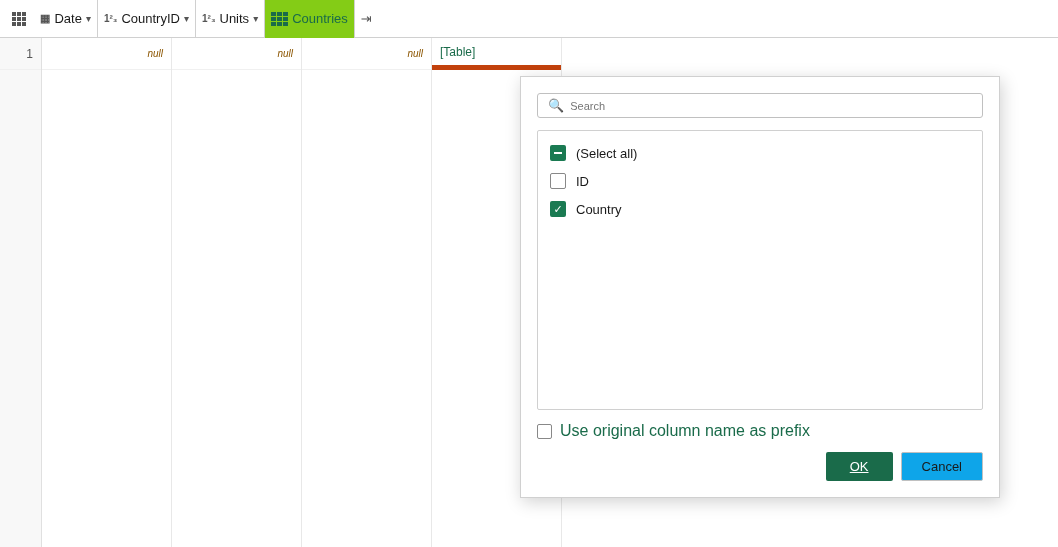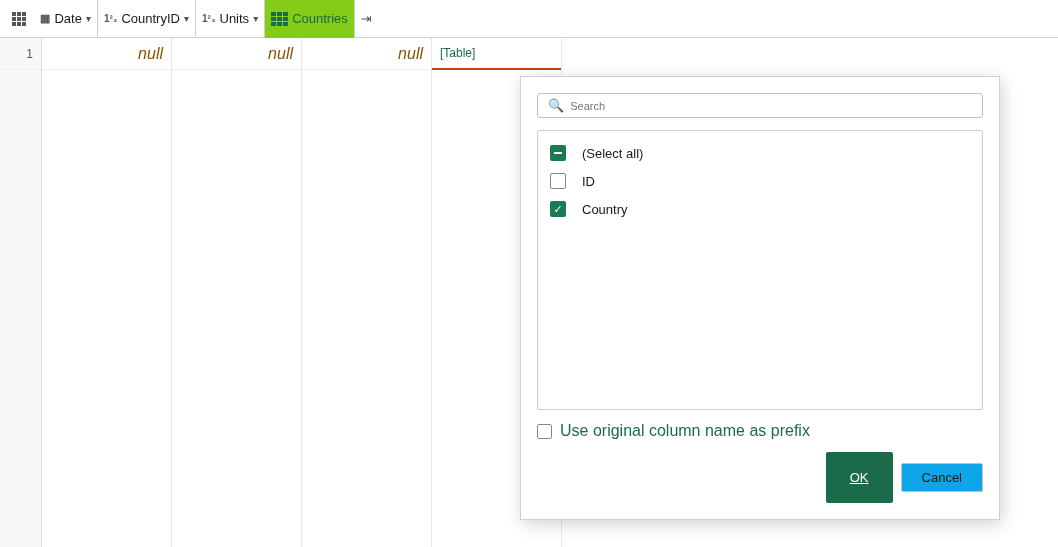--- a/index.html
+++ b/index.html
@@ -118,35 +118,35 @@
       border-right: 1px solid #e8e8e8;
       min-width: 120px;
     }
 
     .data-cell {
       display: flex;
       align-items: center;
       justify-content: flex-end;
       padding-right: 8px;
       height: 32px;
-      font-size: 16px;
+      font-size: 10px;
       color: #8b5500;
       border-bottom: 1px solid #f0f0f0;
       font-style: italic;
     }
 
     .data-cell-link {
       display: flex;
       align-items: center;
       justify-content: flex-start;
       padding-left: 8px;
       height: 32px;
       font-size: 12px;
       color: #1a6b4a;
-      border-bottom: 2px solid #c2410c;
+      border-bottom: 5px solid #c2410c;
     }
 
     
     .dialog-overlay {
       position: absolute;
       top: 38px;
       left: 520px;
       width: 480px;
       background: #ffffff;
       border: 1px solid #d0d0d0;
@@ -187,21 +187,21 @@
       min-height: 280px;
       display: flex;
       flex-direction: column;
       gap: 0;
     }
 
     .checkbox-item {
       display: flex;
       align-items: center;
       padding: 6px 12px;
-      gap: 16px;
+      gap: 10px;
       cursor: pointer;
     }
 
     .checkbox-item label {
       font-size: 13px;
       color: #1a1a1a;
       cursor: pointer;
     }
 
     .cb-partial {
@@ -265,21 +265,21 @@
       display: flex;
       justify-content: flex-end;
       gap: 8px;
       align-items: center;
     }
 
     .btn-ok {
       background: #1a6b4a;
       color: white;
       border: none;
-      padding: 18px 24px;
+      padding: 7px 24px;
       font-size: 13px;
       cursor: pointer;
       border-radius: 2px;
       font-weight: 500;
       text-decoration: underline;
     }
 
     .btn-cancel {
       background: #0ea5e9;
       color: #1a1a1a;

